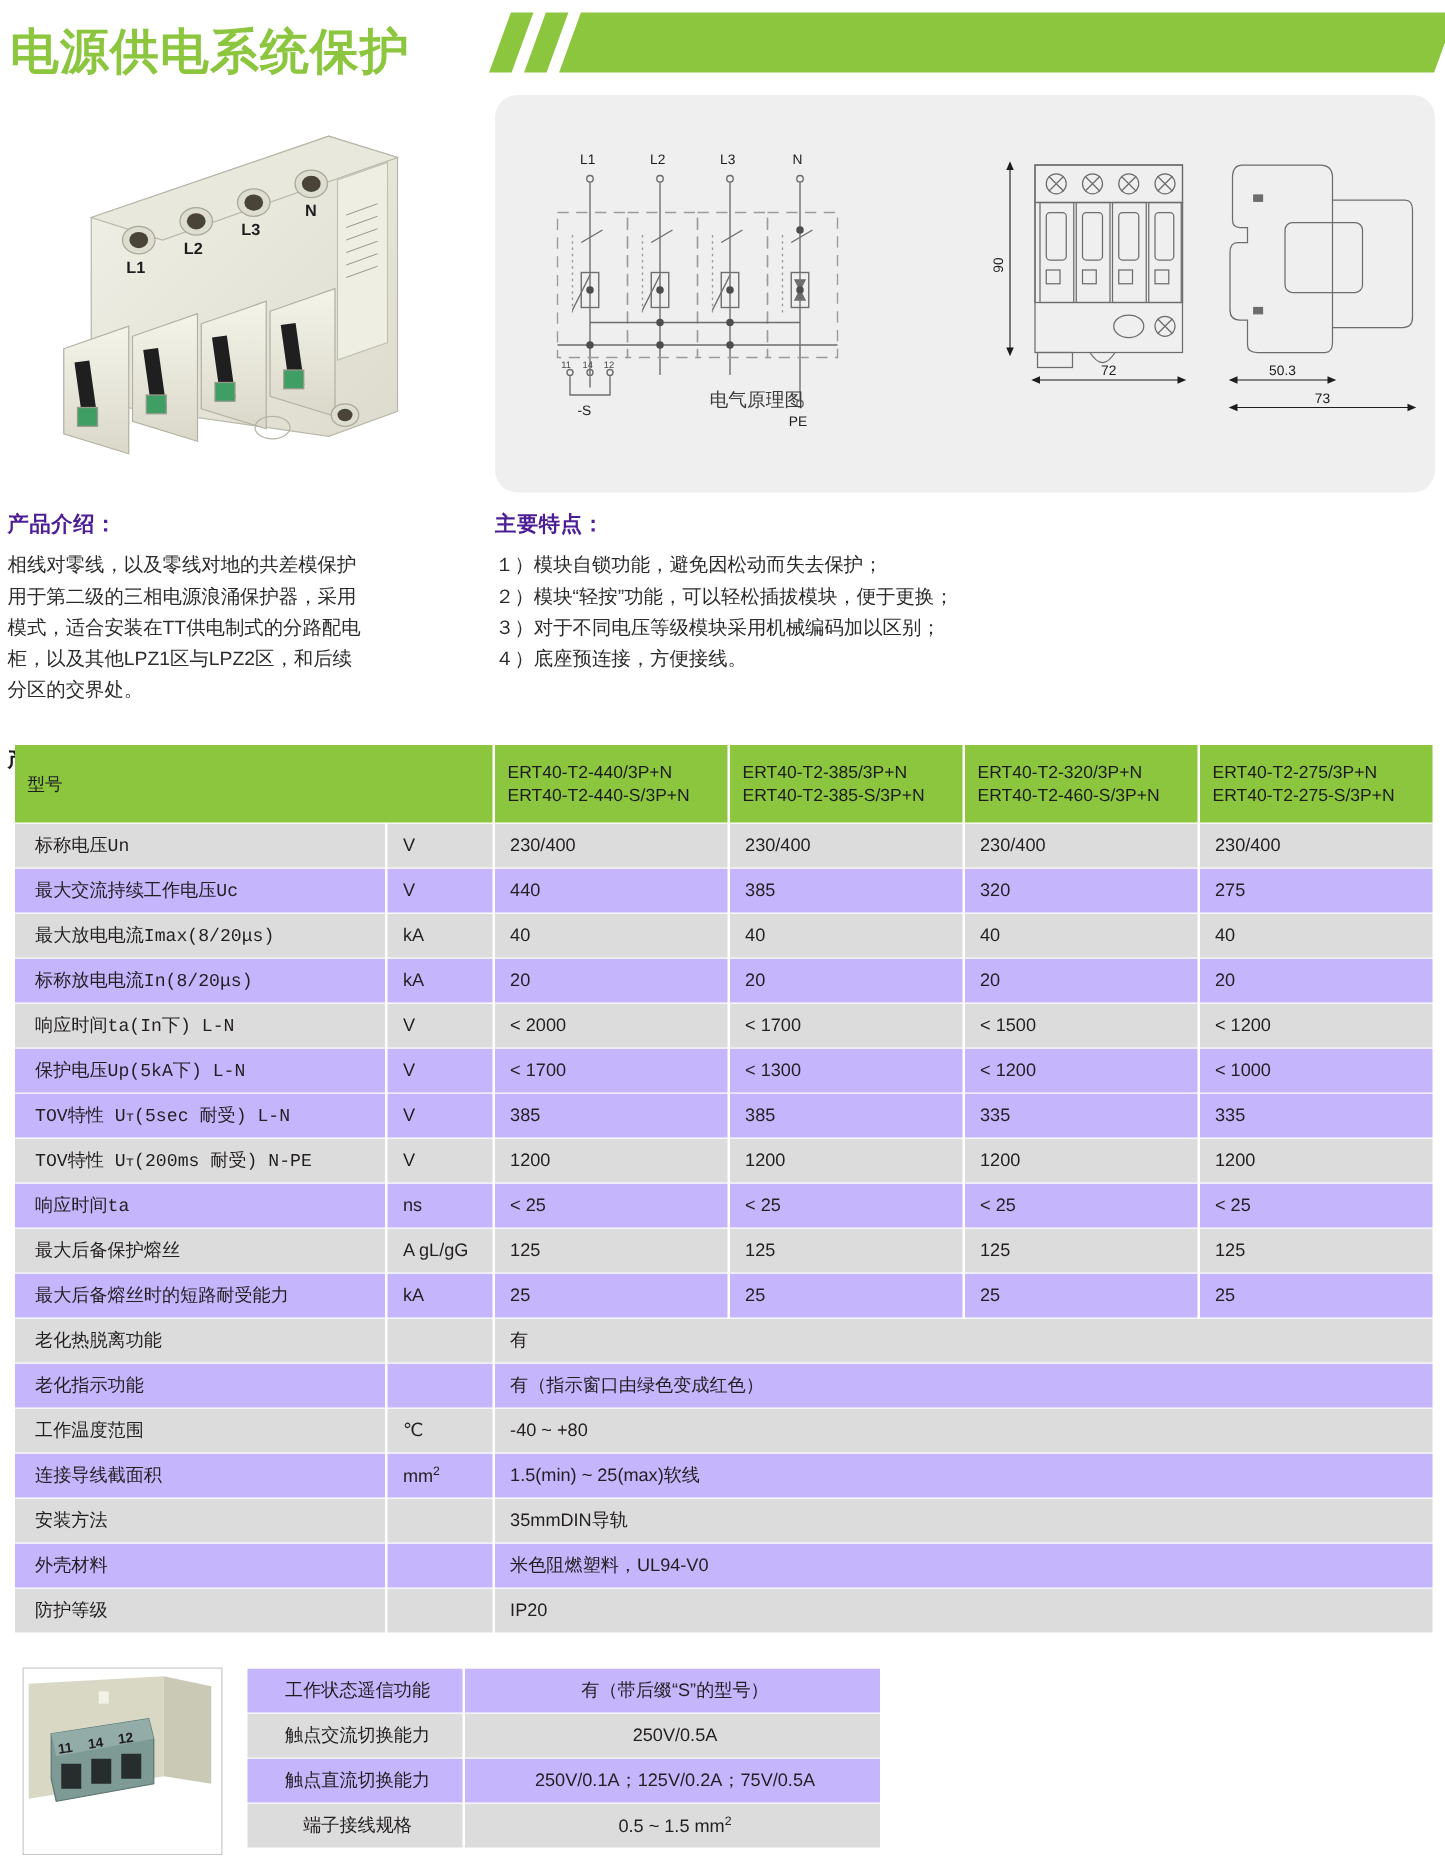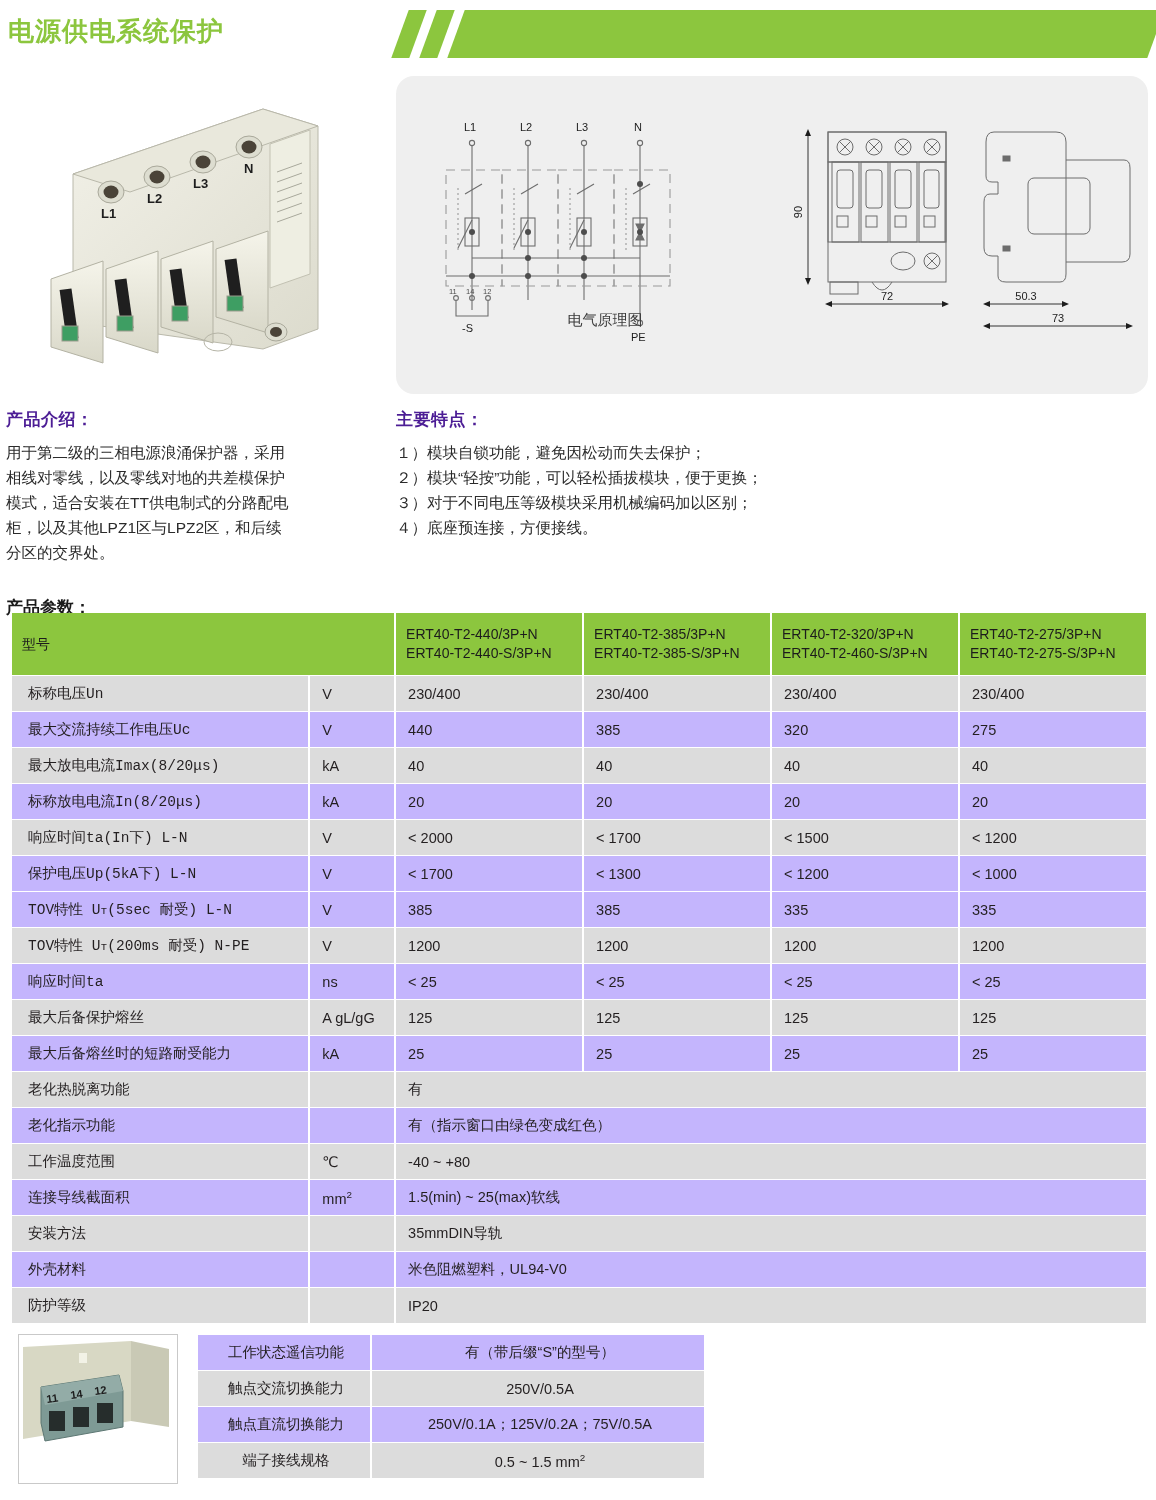--- a/index.html
+++ b/index.html
@@ -9,21 +9,21 @@
     font-family: "Liberation Sans", "DejaVu Sans", sans-serif;
     color: #231f20;
     overflow: hidden;
   }
   .page { position: relative; width: 1156px; height: 1500px; }
 
   
   .header { position: relative; height: 72px; }
   .page-title {
     position: absolute; left: 8px; top: 14px;
-    font-size: 26px; font-weight: bold; letter-spacing: 1px;
+    font-size: 39px; font-weight: bold; letter-spacing: 1px;
     color: #8CC63E;
   }
   .slash-wrap { position: absolute; left: 396px; top: 10px; height: 48px; width: 760px; }
   .slash {
     position: absolute; top: 0; height: 48px;
     background: #8CC63E;
     transform: skewX(-20deg);
   }
   .slash.s1 { left: 4px;  width: 18px; }
   .slash.s2 { left: 32px; width: 18px; }
@@ -64,21 +64,21 @@
   .body-text { font-size: 15.5px; line-height: 1.62; color: #2b2b2b; }
   .feat-line { font-size: 15.5px; line-height: 1.62; color: #2b2b2b; }
 
   .params-head {
     position: absolute; left: 6px; top: 596px;
     font-size: 17px; font-weight: bold; color: #1a1a1a;
   }
 
   
   .spec-table {
-    position: absolute; left: 10px; top: 612px;
+    position: absolute; left: 10px; top: 595px;
     width: 1138px;
     border-collapse: separate;
     border-spacing: 2px 1px;
     font-size: 14.5px;
   }
   .spec-table td, .spec-table th { vertical-align: middle; text-align: left; }
   .spec-table thead th {
     background: #8CC63E; color: #1c1c1c;
     font-weight: normal; font-size: 14px; line-height: 1.35;
     padding: 9px 10px; height: 62px;
@@ -354,22 +354,22 @@
         </svg>
         <div class="diagram-caption cap-b">外形尺寸图</div>
       </div>
     </div>
   </div>
 
   <div class="text-cols">
     <div class="col-intro">
       <div class="sec-head">产品介绍：</div>
       <div class="body-text">
+        <div>相线对零线，以及零线对地的共差模保护</div>
         <div>用于第二级的三相电源浪涌保护器，采用</div>
-        <div>相线对零线，以及零线对地的共差模保护</div>
         <div>模式，适合安装在TT供电制式的分路配电</div>
         <div>柜，以及其他LPZ1区与LPZ2区，和后续</div>
         <div>分区的交界处。</div>
       </div>
     </div>
     <div class="col-feat">
       <div class="sec-head">主要特点：</div>
       <div class="feat-line">１）模块自锁功能，避免因松动而失去保护；</div>
       <div class="feat-line">２）模块“轻按”功能，可以轻松插拔模块，便于更换；</div>
       <div class="feat-line">３）对于不同电压等级模块采用机械编码加以区别；</div>

